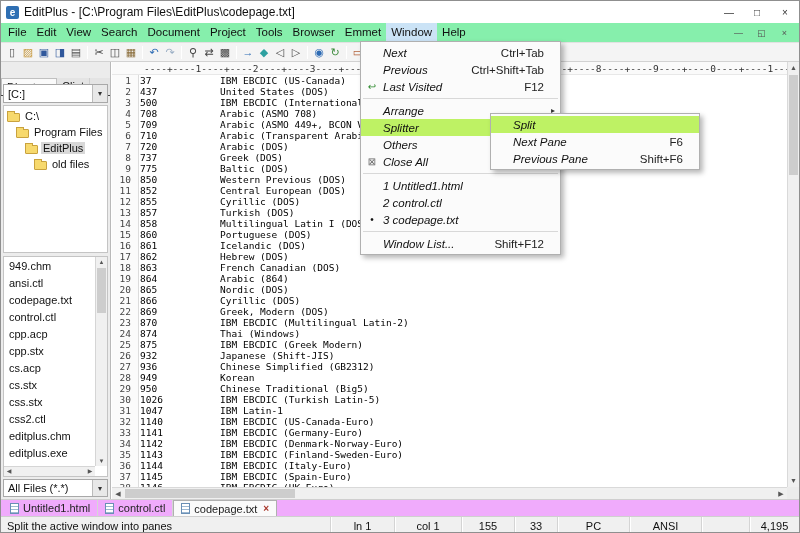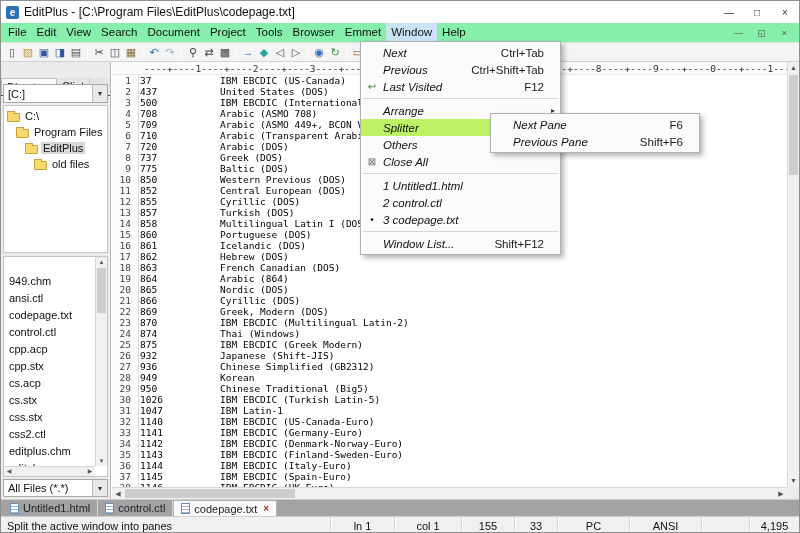--- a/index.html
+++ b/index.html
@@ -39,21 +39,21 @@
 #filter-row{position:absolute;left:2px;right:2px;bottom:2px;height:18px;}
 .combo-value{flex:1;padding-left:4px;font-size:11px;white-space:nowrap;overflow:hidden;}
 .combo-drop{width:15px;height:100%;background:#e8e8e8;border-left:1px solid #bbb;font-size:8px;display:flex;align-items:center;justify-content:center;color:#333;}
 #dir-tree{position:absolute;left:2px;right:2px;top:43px;height:148px;background:#fff;border:1px solid #c4c4c4;overflow:hidden;padding-top:2px;}
 .tree-row{height:16px;display:flex;align-items:center;font-size:11px;white-space:nowrap;}
 .folder-icon{width:13px;height:9px;background:#f7d96d;border:1px solid #c9a23e;border-radius:1px;margin-right:3px;position:relative;flex:0 0 13px;margin-top:2px;}
 .folder-icon:before{content:"";position:absolute;left:-1px;top:-3px;width:6px;height:2px;background:#f7d96d;border:1px solid #c9a23e;border-bottom:none;}
 .tree-label{padding:0 2px;}
 .tree-row.selected .tree-label{background:#d8d8d8;}
 #file-area{position:absolute;left:2px;right:2px;top:194px;bottom:22px;background:#fff;border:1px solid #c4c4c4;}
-#file-list{position:absolute;left:0;top:0;right:12px;bottom:10px;overflow:hidden;padding-top:16px;}
+#file-list{position:absolute;left:0;top:0;right:12px;bottom:10px;overflow:hidden;padding-top:1px;}
 .file-row{height:17px;line-height:17px;padding-left:5px;font-size:11px;white-space:nowrap;}
 #file-vscroll{position:absolute;right:0;top:0;width:12px;bottom:10px;background:#f0f0f0;border-left:1px solid #d5d5d5;}
 #file-hscroll{position:absolute;left:0;right:12px;bottom:0;height:10px;background:#f0f0f0;border-top:1px solid #d5d5d5;}
 .sb-arrow{position:absolute;color:#555;text-align:center;}
 
 
 #editor{position:absolute;left:111px;top:61px;right:12px;height:425px;background:#fff;}
 #ruler{height:13px;line-height:13px;background:#fafafa;border-bottom:1px solid #e8e8e8;padding-left:32px;font-family:"DejaVu Sans Mono",monospace;font-size:9.5px;color:#333;white-space:nowrap;overflow:hidden;}
 #editor-lines{position:absolute;left:0;top:13px;right:0;bottom:0;overflow:hidden;background:#fff;}
 .gutter-bg{position:absolute;left:0;top:0;bottom:0;width:27px;background:#fbfbfb;border-right:1px solid #dcdcdc;}
@@ -73,21 +73,21 @@
 .thumb{position:absolute;background:#cdcdcd;}
 #ed-vthumb{left:1px;right:1px;top:13px;height:100px;}
 #ed-hthumb{top:1px;bottom:1px;left:13px;width:170px;}
 #file-vthumb{left:1px;right:1px;top:11px;height:45px;}
 .fs-up{top:0;left:0;right:0;height:10px;font-size:6px;line-height:10px;}
 .fs-down{bottom:0;left:0;right:0;height:10px;font-size:6px;line-height:10px;}
 .fs-left{left:0;top:0;bottom:0;width:10px;font-size:6px;line-height:9px;}
 .fs-right{right:0;top:0;bottom:0;width:10px;font-size:6px;line-height:9px;}
 
 
-#doc-tabs{position:absolute;left:0;right:0;top:498px;height:17px;background:#a3a3a3;border-top:1px solid #cfcfcf;display:flex;align-items:flex-end;padding-left:2px;}
+#doc-tabs{position:absolute;left:0;right:0;top:498px;height:17px;background:#f0abfc;border-top:1px solid #cfcfcf;display:flex;align-items:flex-end;padding-left:2px;}
 .doc-tab{height:16px;display:flex;align-items:center;padding:0 7px;font-size:11px;color:#222;border-right:1px solid #d6d6d6;white-space:nowrap;}
 .doc-tab.active{background:#fafafa;border:1px solid #b0b0b0;border-bottom:none;}
 .doc-icon{width:9px;height:11px;border:1px solid #6a8fb5;margin-right:4px;background:repeating-linear-gradient(#fff 0 2px,#9db8d2 2px 3px);flex:0 0 9px;}
 .tab-close{margin-left:6px;color:#a8372b;font-size:10px;font-weight:bold;line-height:1;}
 
 
 #status{position:absolute;left:0;right:0;top:515px;height:18px;background:#f0f0f0;border-top:1px solid #cfcfcf;display:flex;font-size:11px;}
 .status-cell{height:100%;display:flex;align-items:center;justify-content:center;border-left:1px solid #d4d4d4;box-shadow:inset 1px 0 0 #fff;white-space:nowrap;}
 .sc-message{flex:1;justify-content:flex-start;padding-left:6px;border-left:none;box-shadow:none;}
 .sc-line{width:64px;}.sc-column{width:67px;}.sc-length{width:53px;}.sc-percent{width:43px;}
@@ -382,20 +382,25 @@
         <span class="wm-shortcut"></span>
       </div>
       <div class="wm-sep"></div>
       <div class="wm-row">
         <span class="wm-gutter"></span>
         <span class="wm-label">Window List...</span>
         <span class="wm-shortcut">Shift+F12</span>
       </div>
     </div>
   <div id="split-menu" class="popup">
+      <div class="wm-row hl">
+        <span class="wm-gutter"></span>
+        <span class="wm-label">Split</span>
+        <span class="wm-shortcut"></span>
+      </div>
       <div class="wm-row">
         <span class="wm-gutter"></span>
         <span class="wm-label">Next Pane</span>
         <span class="wm-shortcut">F6</span>
       </div>
       <div class="wm-row">
         <span class="wm-gutter"></span>
         <span class="wm-label">Previous Pane</span>
         <span class="wm-shortcut">Shift+F6</span>
       </div>

